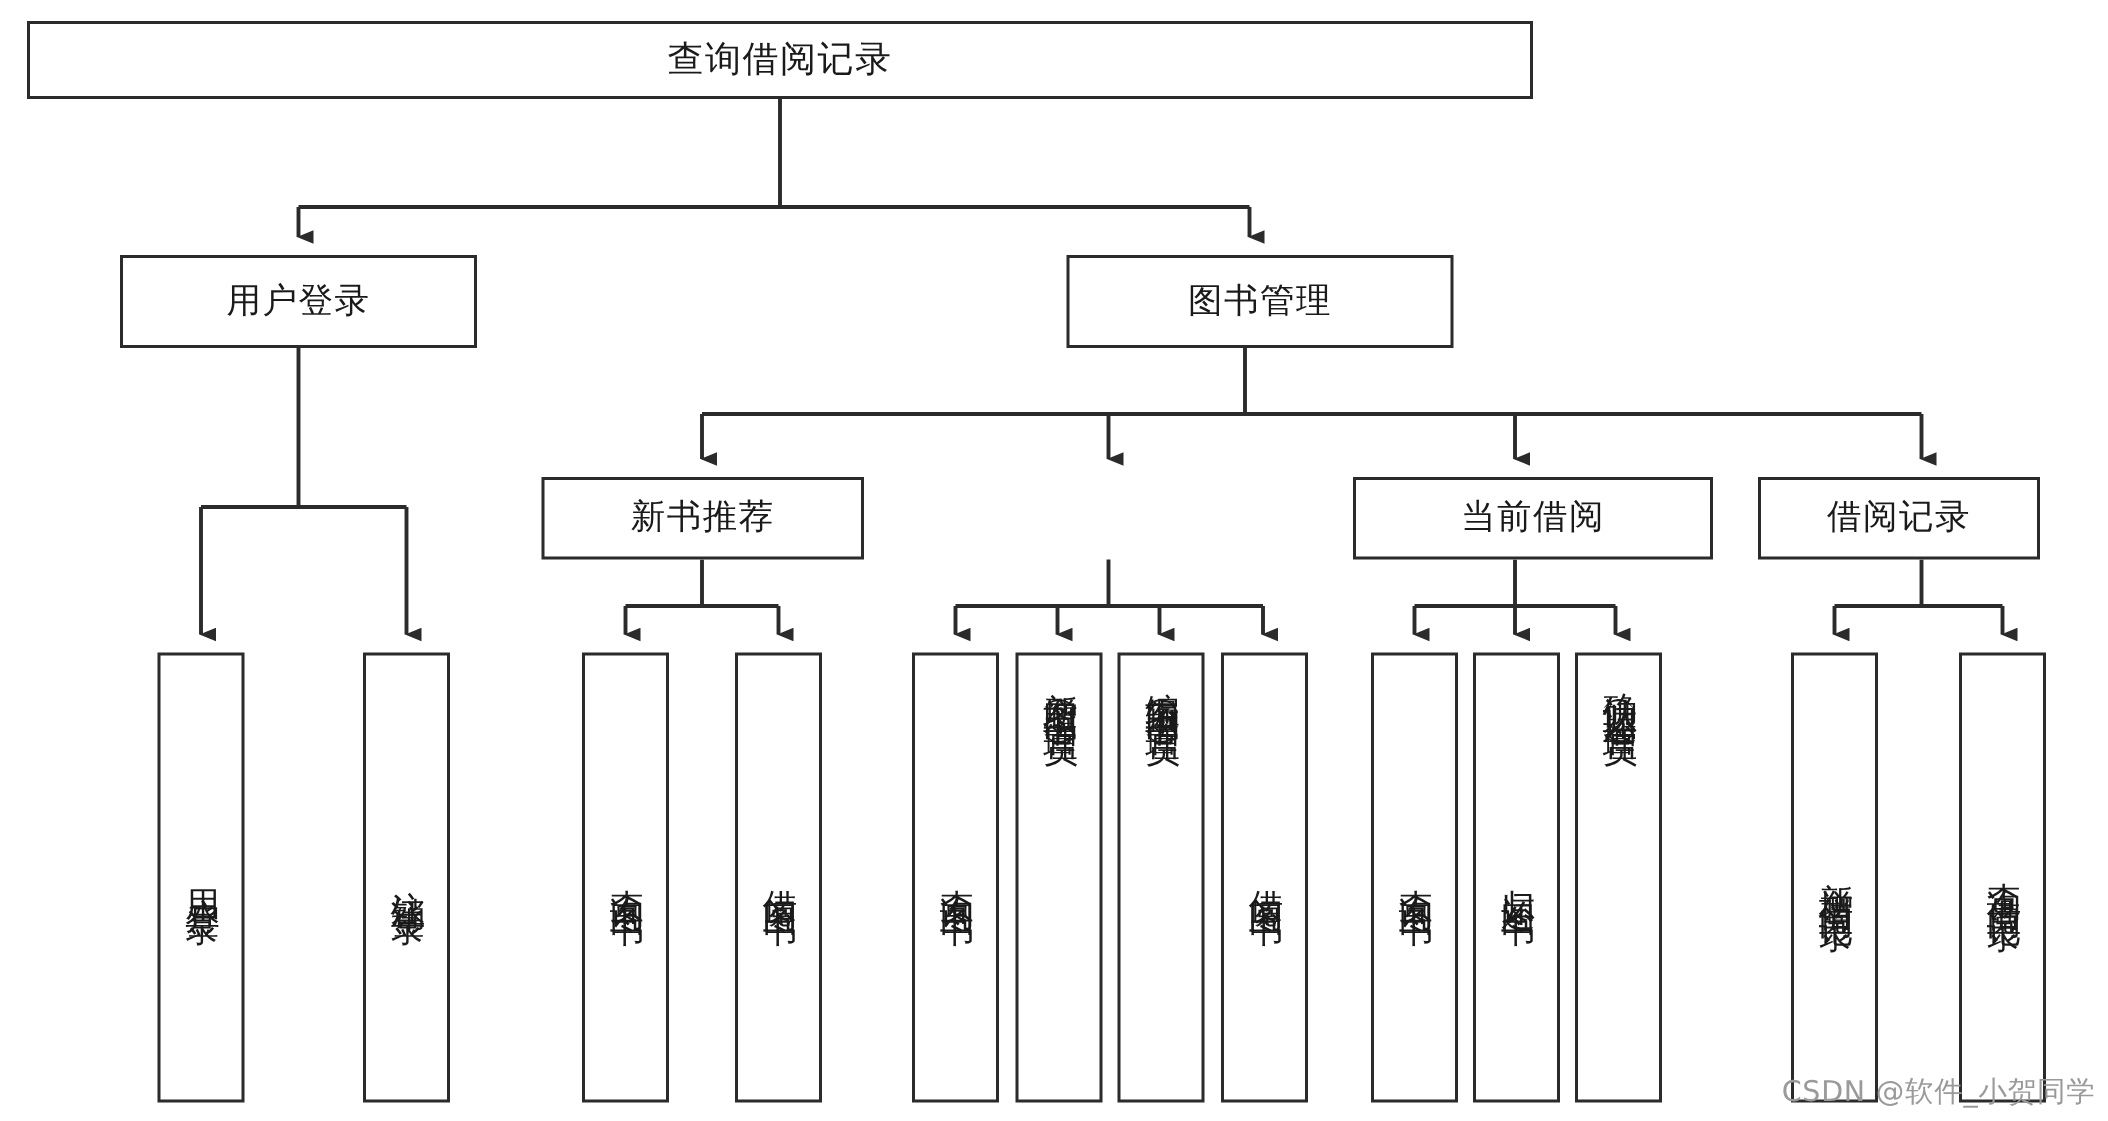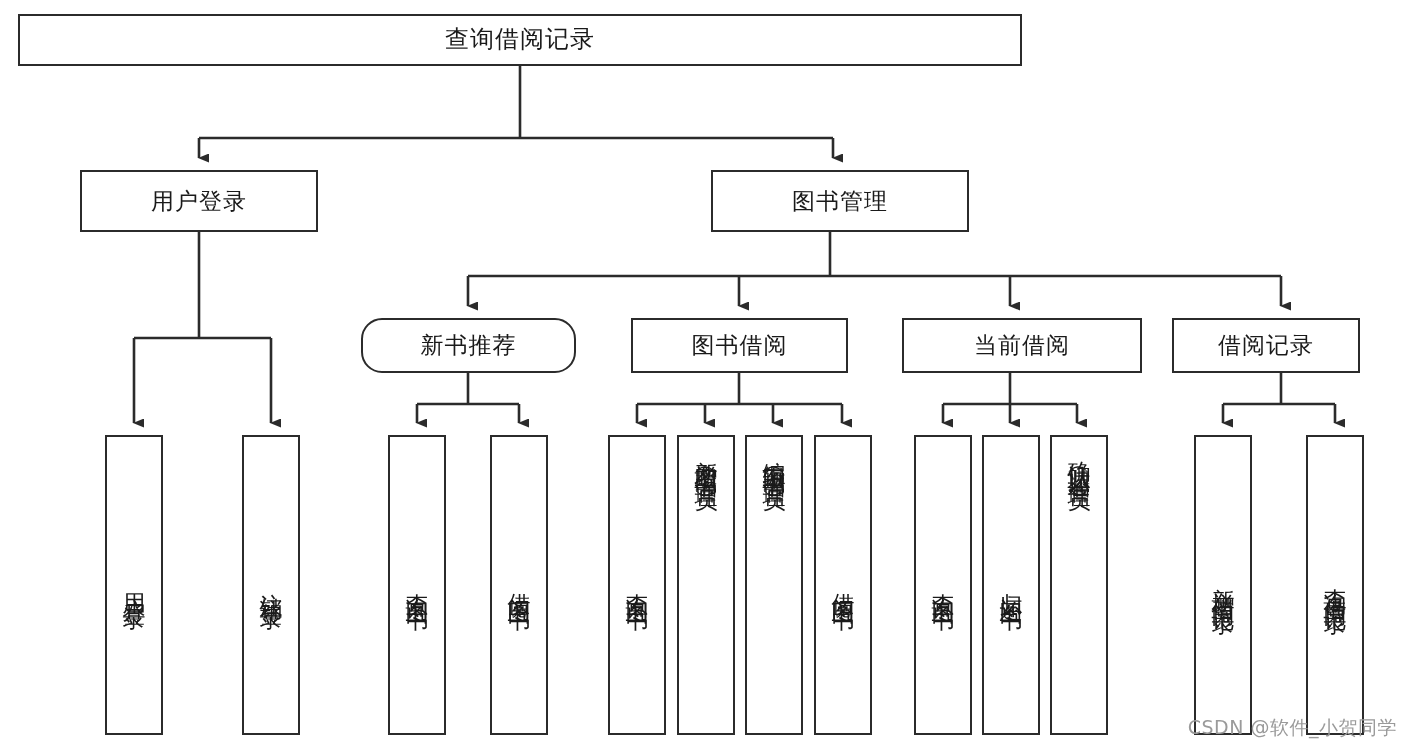--- a/index.html
+++ b/index.html
@@ -124,25 +124,22 @@
     <span class="lbl">查询借阅记录</span>
   </div>
 
   <div class="node h-node" style="left:80px;top:170px;width:238px;height:62px;">
     <span class="lbl">用户登录</span>
   </div>
   <div class="node h-node" style="left:711px;top:170px;width:258px;height:62px;">
     <span class="lbl">图书管理</span>
   </div>
 
-  <div class="node h-node" style="left:361px;top:318px;width:215px;height:55px;border-radius:21px;">
+  <div class="node h-node" style="left:361px;top:318px;width:215px;height:55px;">
     <span class="lbl">新书推荐</span>
-  </div>
-  <div class="node h-node" style="left:631px;top:318px;width:217px;height:55px;">
-    <span class="lbl">图书借阅</span>
   </div>
   <div class="node h-node" style="left:902px;top:318px;width:240px;height:55px;">
     <span class="lbl">当前借阅</span>
   </div>
   <div class="node h-node" style="left:1172px;top:318px;width:188px;height:55px;">
     <span class="lbl">借阅记录</span>
   </div>
 
   <div class="node v-node mid" style="left:105px;top:435px;width:58px;height:300px;">
     <span class="lbl">用户登录</span>

